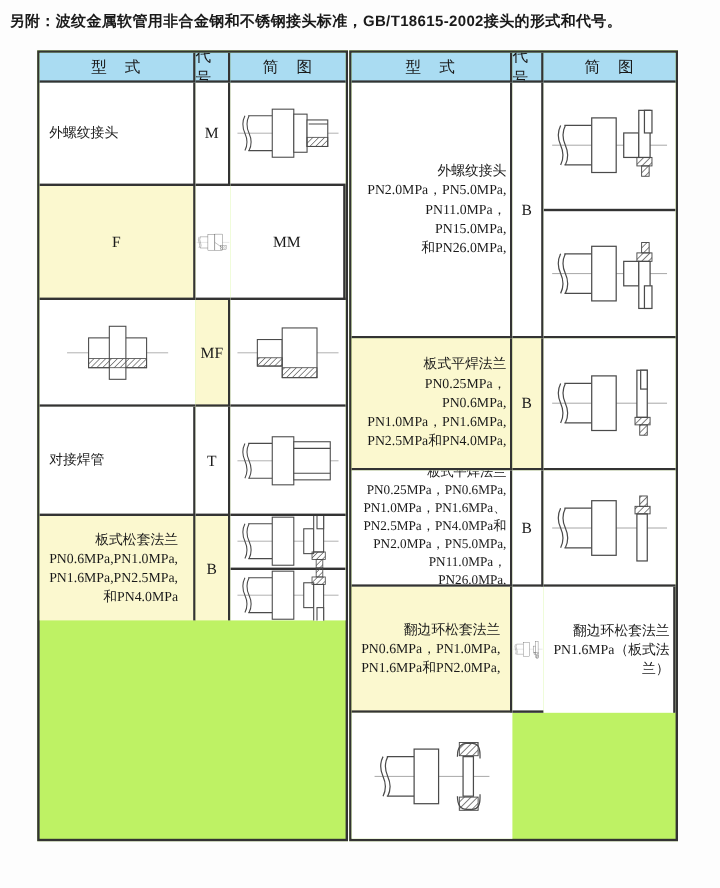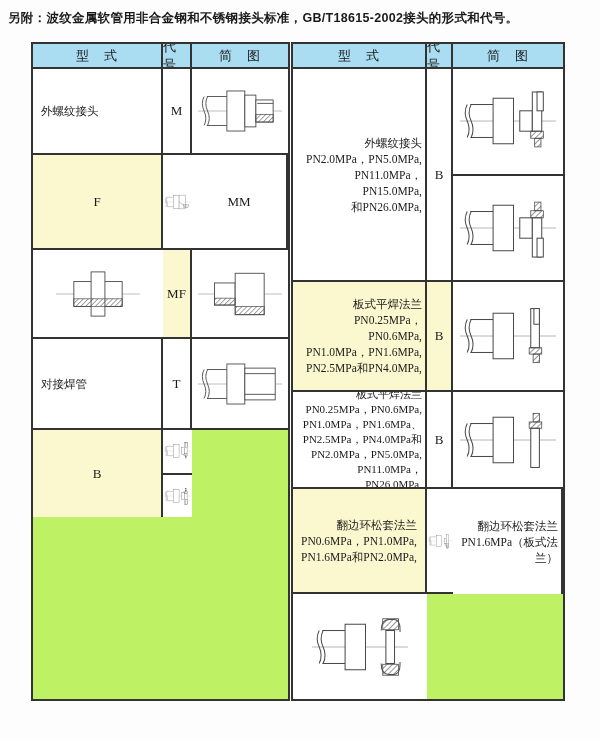--- a/index.html
+++ b/index.html
@@ -147,20 +147,24 @@
           <path d="M18,21 Q13,31 18,42 Q23,53 18,63" stroke="#4a4a4a" stroke-width="1.3" fill="none"></path>
           <path d="M13,21 Q8,31 13,42 Q18,53 13,63" stroke="#4a4a4a" stroke-width="1.3" fill="none"></path>
           <rect x="46" y="13" width="26" height="58" stroke="#4a4a4a" stroke-width="1.3" fill="#ffffff"></rect>
           <rect x="72" y="19" width="44" height="46" stroke="#4a4a4a" stroke-width="1.3" fill="#ffffff"></rect>
           <line x1="72" y1="27" x2="116" y2="27" stroke="#4a4a4a" stroke-width="1.3" fill="none"></line>
           <line x1="72" y1="57" x2="116" y2="57" stroke="#4a4a4a" stroke-width="1.3" fill="none"></line>
         </svg>
       </div>
   </div>
 
+  <div class="cell type hl lastrow">板式松套法兰
+PN0.6MPa,PN1.0MPa,
+PN1.6MPa,PN2.5MPa,
+和PN4.0MPa</div>
   <div class="cell code hl lastrow">B</div>
   <div class="cell diag lastcol lastrow">
     <div class="dhalf divided">
         <svg class="fitsvg" viewBox="0 0 130 84" xmlns="http://www.w3.org/2000/svg">
           <defs>
             <pattern id="h6" patternUnits="userSpaceOnUse" width="5" height="5" patternTransform="rotate(45)">
               <line x1="0" y1="0" x2="0" y2="5" stroke="#555" stroke-width="1.6"></line>
             </pattern>
           </defs>
           <line x1="4" y1="42" x2="126" y2="42" stroke="#8a8a8a" stroke-width="0.8"></line>

